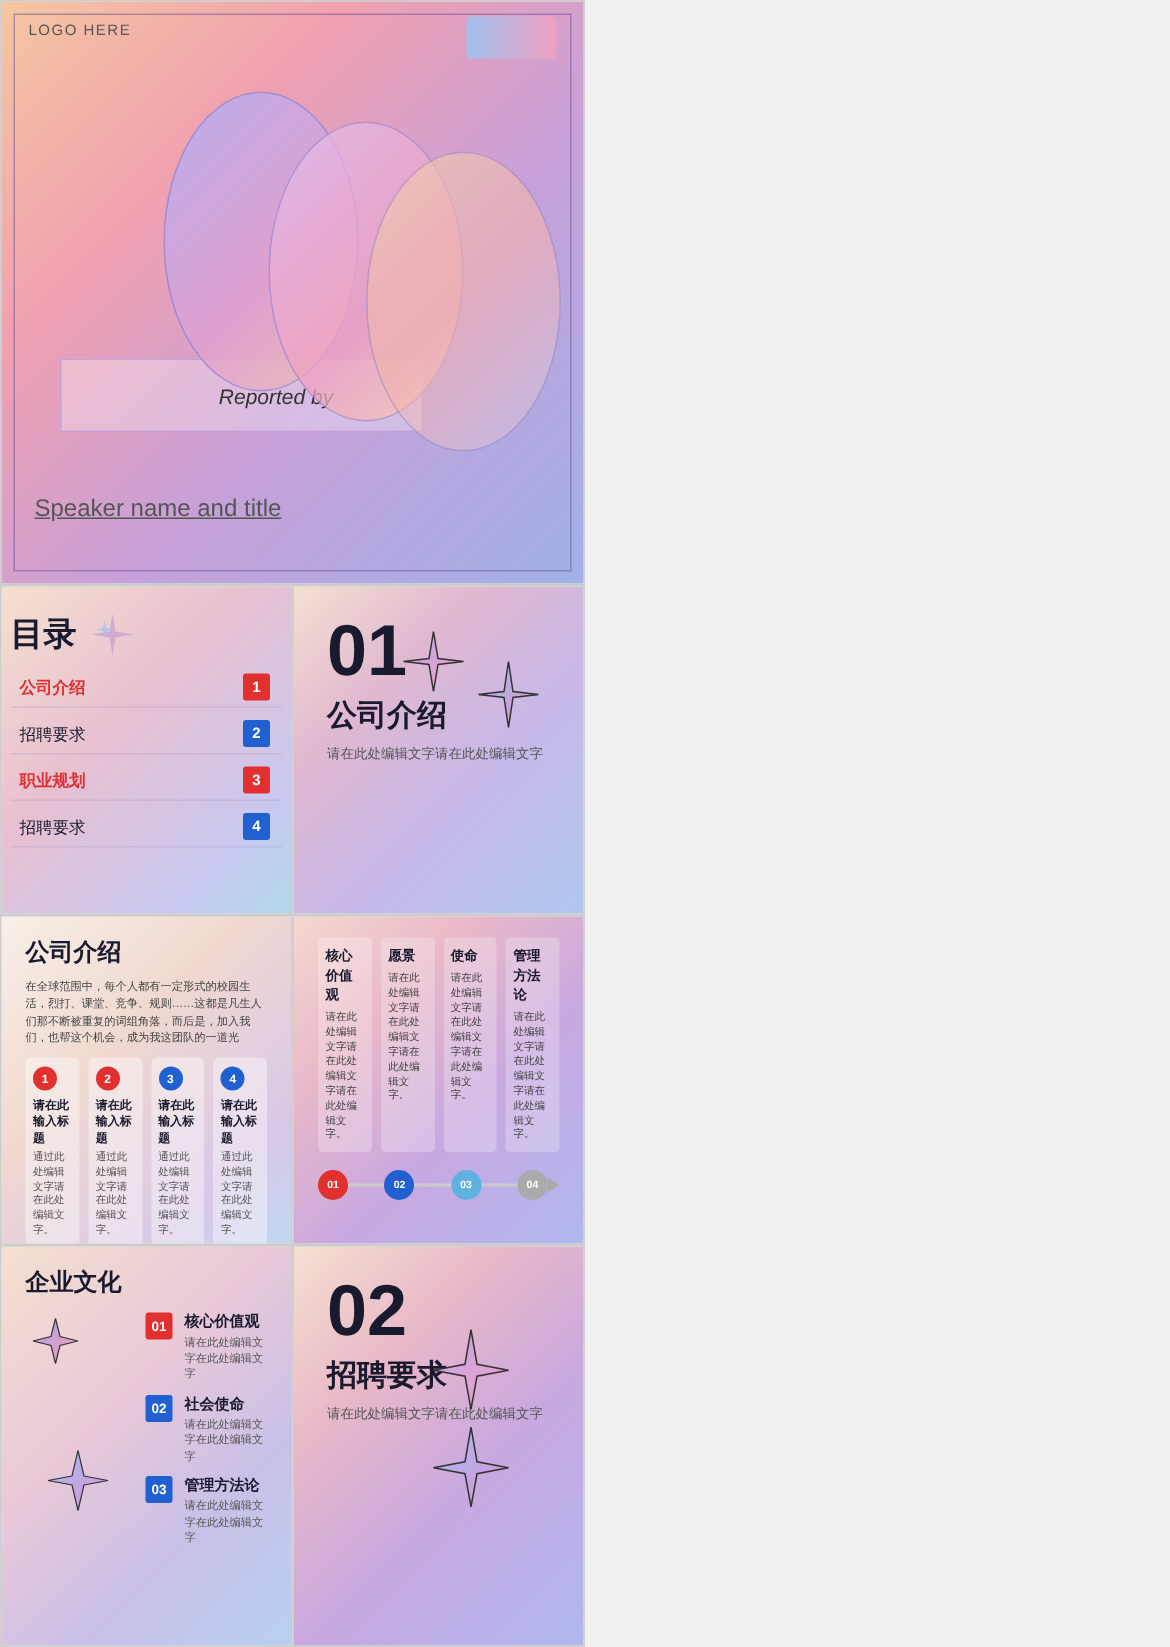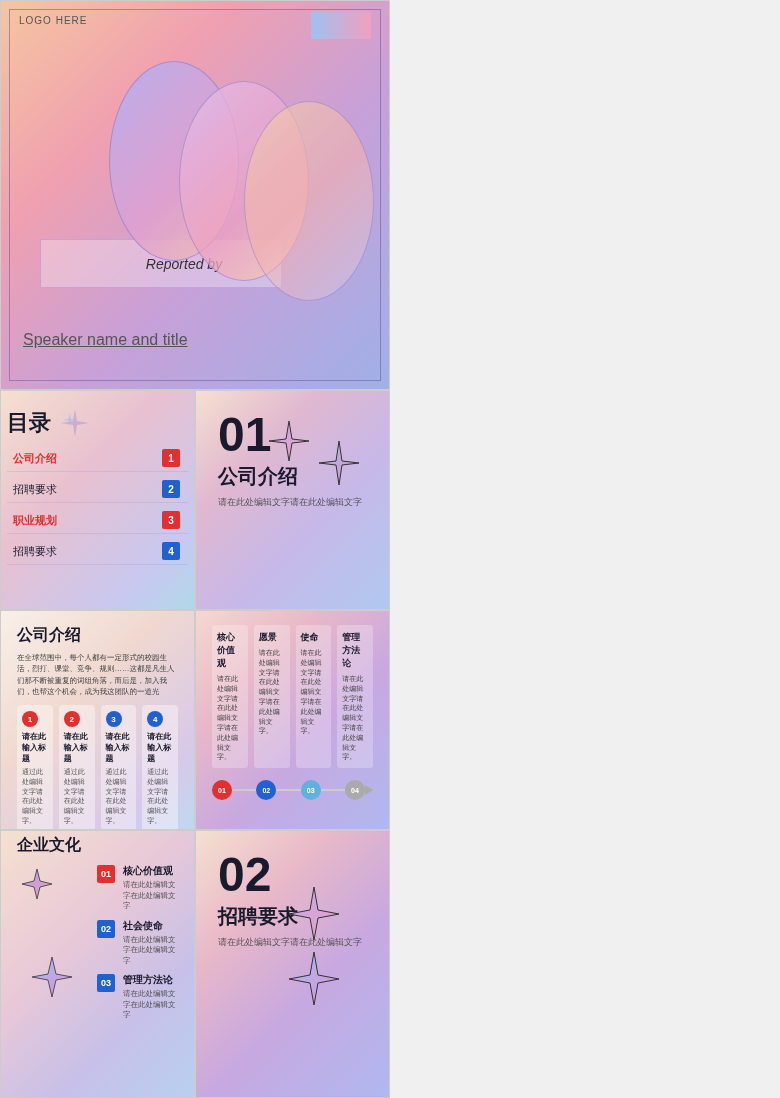--- a/index.html
+++ b/index.html
@@ -386,21 +386,21 @@
     }
 
     
     .slide-6 {
       grid-column: 1;
       grid-row: 4;
       position: relative;
       background: linear-gradient(135deg, #f5e0d0 0%, #e8c8d8 40%, #c8c0e8 70%, #b8d0f0 100%);
       border: 1px solid #ccc;
       overflow: hidden;
-      padding: 4px 16px;
+      padding: 14px 16px;
     }
 
     .slide-6 .heading {
       font-size: 16px;
       font-weight: 900;
       color: #1a1a2e;
       margin-bottom: 8px;
     }
 
     .culture-layout {

